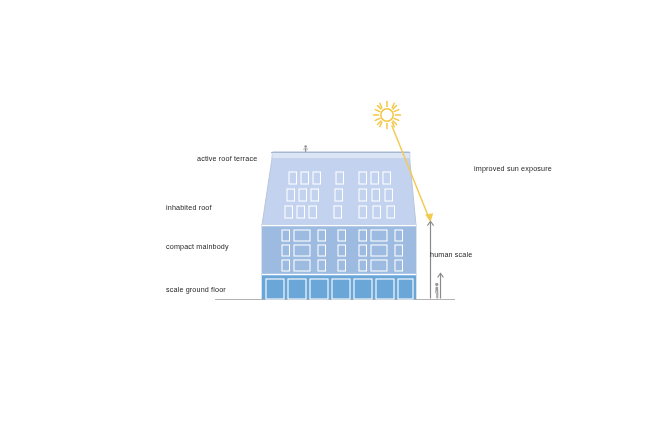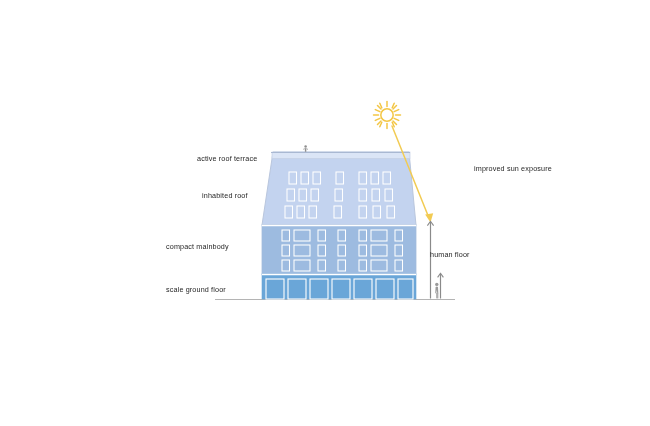--- a/index.html
+++ b/index.html
@@ -186,24 +186,24 @@
       <circle cx="436.8" cy="284.4" r="1.7"></circle>
       <path d="M435.6 287 q1.2 -0.9 2.4 0 l0.35 6.2 h-1.1 l-0.45 -3.4 l-0.45 3.4 h-1.1 z"></path>
       <rect x="436.3" y="293" width="1" height="5.4"></rect>
       <rect x="437.3" y="293" width="1" height="5.4"></rect>
     </g>
 
   </svg>
 
   <div class="side-label left-label" style="left:166px; top:155px;padding-left:31px;">active roof terrace</div>
 
-  <div class="side-label left-label" style="left:166px; top:192px;margin-left:36px;">inhabited roof</div>
+  <div class="side-label left-label" style="left:166px; top:204px;">inhabited roof</div>
 
   <div class="side-label left-label" style="left:166px; top:243px;">compact mainbody</div>
 
   <div class="side-label left-label" style="left:166px; top:286px;">scale ground floor</div>
 
   <div class="side-label" style="left:430px; top:165px;margin-left:44px;">improved sun exposure</div>
 
-  <div class="side-label" style="left:430px; top:251px;">human floor</div>
+  <div class="side-label" style="left:430px; top:251px;">human scale</div>
 
 
 </div>
 
 </body></html>

